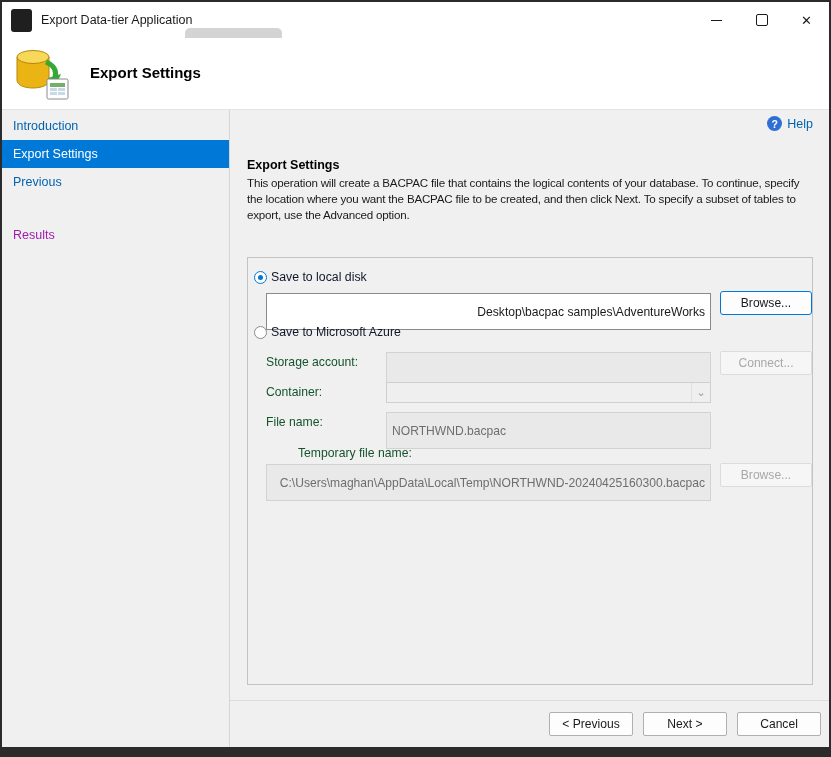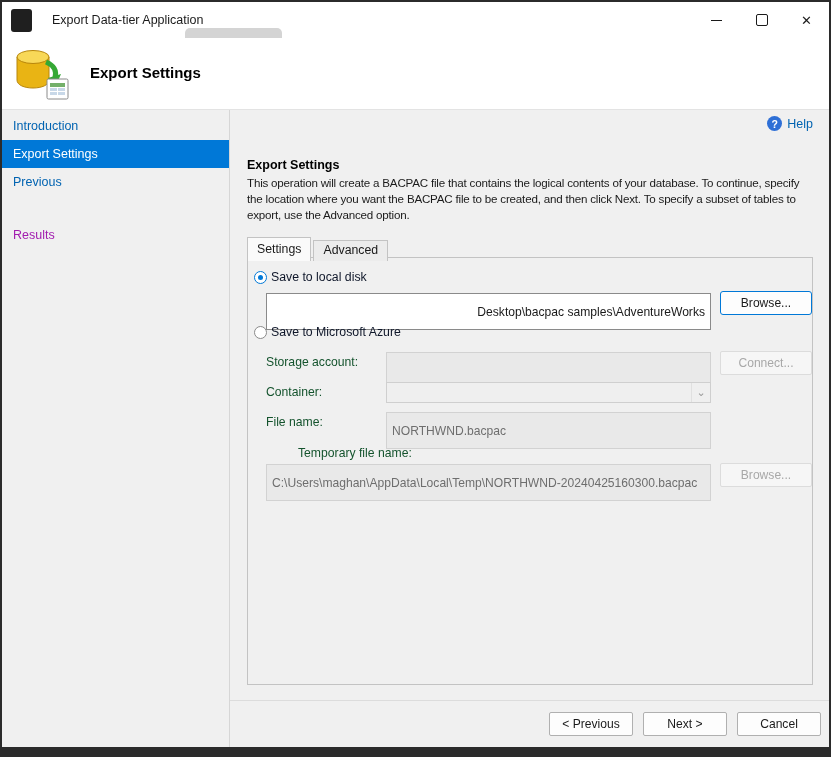--- a/index.html
+++ b/index.html
@@ -5,21 +5,21 @@
   html,body{margin:0;padding:0;}
   body{
     width:831px;height:757px;background:#2b2b2b;position:relative;
     font-family:"Liberation Sans",sans-serif;-webkit-font-smoothing:antialiased;
   }
   .window{
     position:absolute;left:2px;top:2px;width:827px;height:745px;
     background:#f0f0f0;display:flex;flex-direction:column;overflow:hidden;
   }
   
-  .titlebar{height:36px;background:#ffffff;display:flex;align-items:center;position:relative;flex:0 0 auto;gap:11px;}
+  .titlebar{height:36px;background:#ffffff;display:flex;align-items:center;position:relative;flex:0 0 auto;}
   .app-icon{width:21px;height:23px;background:#1f1f1f;border-radius:3px;margin-left:9px;flex:0 0 auto;}
   .title-text{margin-left:9px;font-size:12.5px;color:#1a1a1a;white-space:nowrap;}
   .tb-artifact{position:absolute;left:183px;top:26px;width:97px;height:10px;background:#d4d4d4;border-radius:5px 5px 0 0;}
   .tb-controls{margin-left:auto;display:flex;height:100%;}
   .tb-btn{width:45px;height:100%;display:flex;align-items:center;justify-content:center;background:transparent;border:none;padding:0;cursor:default;}
   .glyph-min{width:11px;height:0;border-top:1px solid #1a1a1a;display:block;}
   .glyph-max{width:10px;height:10px;border:1px solid #1a1a1a;border-radius:2px;display:block;}
   .glyph-close{font-size:13px;color:#1a1a1a;line-height:1;}
   
   .wizhead{height:72px;background:#ffffff;border-bottom:1px solid #e3e3e3;position:relative;flex:0 0 auto;box-sizing:border-box;}
@@ -122,24 +122,20 @@
     <div class="content">
 
       <div class="help">
         <span class="help-circle">?</span>
         <span class="help-label">Help</span>
       </div>
 
       <div class="page-heading">Export Settings</div>
       <div class="page-desc">This operation will create a BACPAC file that contains the logical contents of your database. To continue, specify the location where you want the BACPAC file to be created, and then click Next. To specify a subset of tables to export, use the Advanced option.</div>
 
-      <div class="tabs">
-        <div class="tab tab-active">Settings</div>
-        <div class="tab tab-inactive">Advanced</div>
-      </div>
 
       <div class="tab-panel">
 
         <span class="radio radio-on" style="left:6px;top:13px;"></span>
         <span class="radio-label" style="left:23px;top:12px;">Save to local disk</span>
 
         <input class="txt txt-right" style="left: 18px; top: 35px; width: 445px;" type="text" value="Desktop\bacpac samples\AdventureWorks">
         <button class="btn btn-accent" style="left:472px;top:33px;">Browse...</button>
 
         <span class="radio radio-off" style="left:6px;top:68px;"></span>
@@ -151,21 +147,21 @@
 
         <span class="field-label" style="left:18px;top:127px;">Container:</span>
         <div class="combo" style="left:138px;top:124px;width:325px;">
           <span class="combo-chevron">⌄</span>
         </div>
 
         <span class="field-label" style="left:18px;top:157px;">File name:</span>
         <input class="txt txt-dis" style="left: 138px; top: 154px; width: 325px;" type="text" disabled="" value="NORTHWND.bacpac">
 
         <span class="field-label" style="left:18px;top:188px;margin-left:32px;">Temporary file name:</span>
-        <input class="txt txt-dis" style="left: 18px; top: 206px; width: 445px;" type="text" disabled="" value="C:\Users\maghan\AppData\Local\Temp\NORTHWND-20240425160300.bacpac">
+        <input class="txt txt-dis" style="left: 18px; top: 206px; width: 445px; text-align: right;" type="text" disabled="" value="C:\Users\maghan\AppData\Local\Temp\NORTHWND-20240425160300.bacpac">
         <button class="btn btn-dis" style="left:472px;top:205px;" disabled="">Browse...</button>
 
       </div>
     </div>
   </div>
 
   <div class="footer">
     <div class="footer-left"></div>
     <div class="footer-right">
       <button class="btn">&lt; Previous</button>

